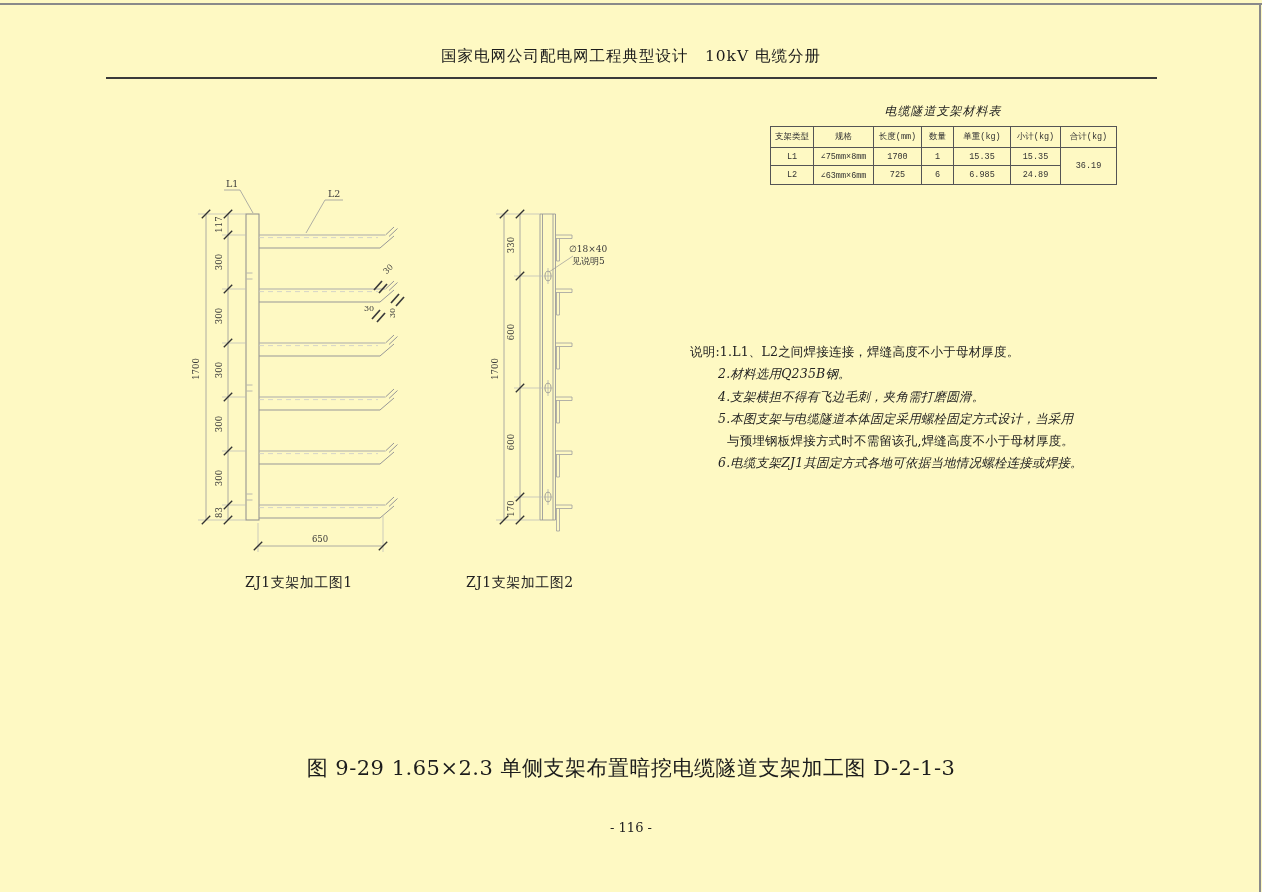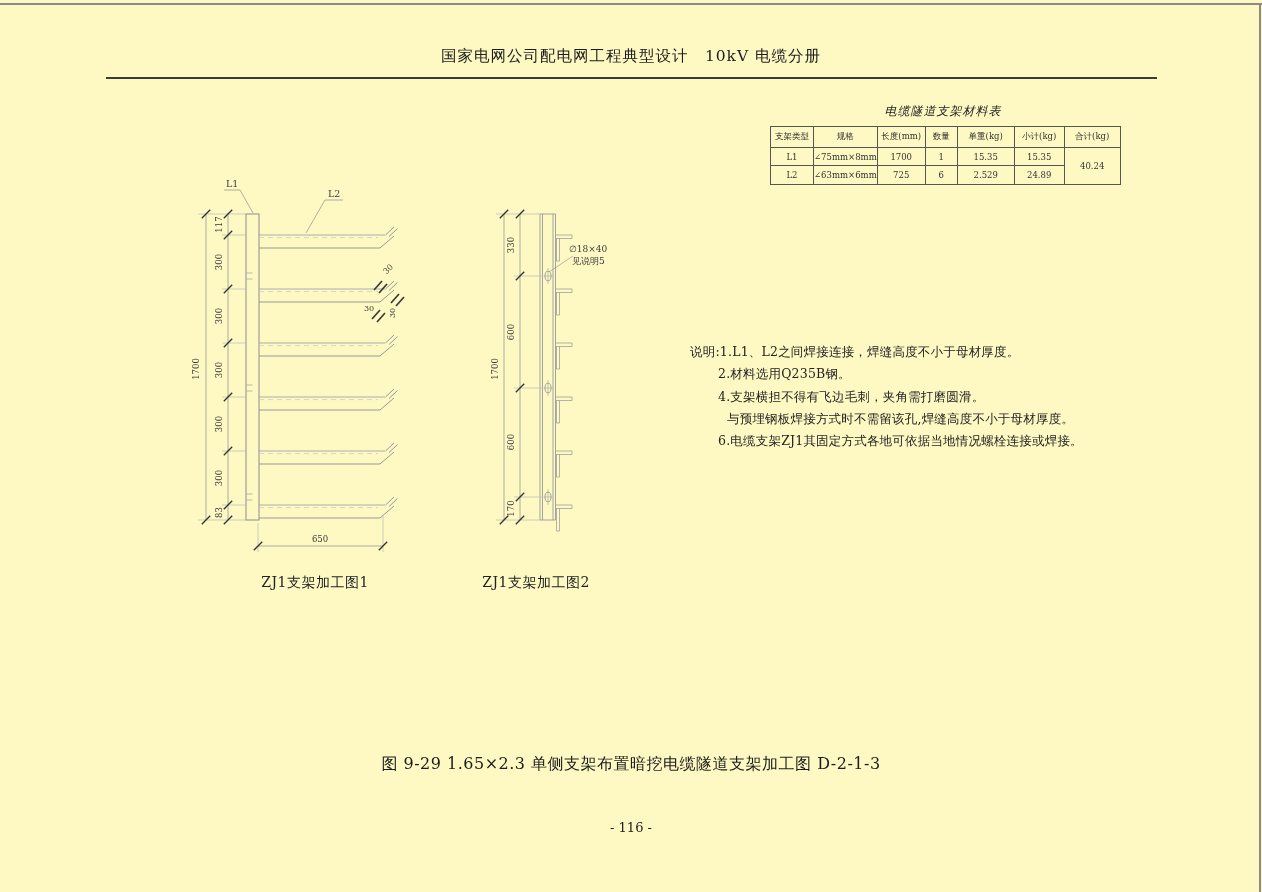--- a/index.html
+++ b/index.html
@@ -14,37 +14,37 @@
     font-size:15.5px;letter-spacing:1px;color:#1c1c1c;
   }
   .header-rule{position:absolute;left:106px;top:77px;width:1051px;height:1.6px;background:#3a3a3a;}
   .table-title{position:absolute;left:770px;top:103px;width:346px;text-align:center;font-size:12px;color:#222;letter-spacing:1px;font-style:italic;}
   table.materials{
     position:absolute;left:770px;top:126px;border-collapse:collapse;table-layout:fixed;
     font-size:8.5px;color:#333;border:1.6px solid #222;
   }
   table.materials td,table.materials th{
     border:0.8px solid #555;text-align:center;font-weight:normal;padding:0;
-    white-space:nowrap;overflow:hidden;
+    white-space:nowrap;overflow:hidden;font-family:Liberation Mono, monospace;
   }
   table.materials tr.hd td{height:20px;}
   table.materials tr.r1 td{height:17px;}
   table.materials tr.r2 td{height:18px;}
   .notes{
     position:absolute;left:690px;top:341px;width:410px;
     font-size:12.5px;line-height:22.3px;color:#222;letter-spacing:0.2px;
   }
-  .notes .ind1{padding-left:28px;}
+  .notes .ind1{padding-left:28px;font-style:italic;}
   .notes .ind2{padding-left:37px;}
   .drawing-caption{
-    position:absolute;width:140px;text-align:center;font-size:14px;color:#222;letter-spacing:0.5px;
+    position:absolute;width:140px;text-align:left;font-size:14px;color:#222;letter-spacing:0.5px;
   }
   .figure-caption{
     position:absolute;left:0;top:754px;width:1262px;text-align:center;
-    font-size:16px;color:#1c1c1c;letter-spacing:0.5px;
+    font-size:21px;color:#1c1c1c;letter-spacing:0.5px;
   }
   .page-number{position:absolute;left:0;top:820px;width:1262px;text-align:center;font-size:13px;color:#222;}
   svg text{font-family:"DejaVu Serif","Liberation Serif",serif;fill:#3a3a3a;}
   svg .dimtxt{font-size:8.5px;}
   svg .lbltxt{font-size:9.5px;}
   svg .weldtxt{font-size:8px;}
 </style>
 </head>
 <body>
 
@@ -78,28 +78,28 @@
       <td>小计(kg)</td>
       <td>合计(kg)</td>
     </tr>
     <tr class="r1">
       <td>L1</td>
       <td>∠75mm×8mm</td>
       <td>1700</td>
       <td>1</td>
       <td>15.35</td>
       <td>15.35</td>
-      <td rowspan="2">40.24</td>
+      <td rowspan="2">36.19</td>
     </tr>
     <tr class="r2">
       <td>L2</td>
       <td>∠63mm×6mm</td>
       <td>725</td>
       <td>6</td>
-      <td>2.529</td>
+      <td>6.985</td>
       <td>24.89</td>
     </tr>
   </tbody>
     </table>
 
   <svg style="position:absolute;left:180px;top:170px;" width="240" height="430" viewBox="180 170 240 430">
     <defs>
       <line id="tick" x1="-4.2" y1="4.2" x2="4.2" y2="-4.2" stroke="#333" stroke-width="1.3"></line>
       <g id="arm" stroke="#979797" stroke-width="1" fill="none">
         <path d="M259 13 H380 L394 1"></path>
@@ -250,20 +250,21 @@
       <path d="M573 256 L549 272"></path>
     </g>
     <text class="lbltxt" x="569" y="252" style="font-size:9px;">∅18×40</text>
     <text class="lbltxt" x="572" y="264" style="font-size:9px;">见说明5</text>
   </svg>
 
   <div class="notes">
     <div>说明:1.L1、L2之间焊接连接，焊缝高度不小于母材厚度。</div>
     <div class="ind1">2.材料选用Q235B钢。</div>
     <div class="ind1">4.支架横担不得有飞边毛刺，夹角需打磨圆滑。</div>
+    <div class="ind1">5.本图支架与电缆隧道本体固定采用螺栓固定方式设计，当采用</div>
     <div class="ind2">与预埋钢板焊接方式时不需留该孔,焊缝高度不小于母材厚度。</div>
     <div class="ind1">6.电缆支架ZJ1其固定方式各地可依据当地情况螺栓连接或焊接。</div>
   </div>
 
   <div class="drawing-caption" style="left:245px;top:574px;">ZJ1支架加工图1</div>
   <div class="drawing-caption" style="left:466px;top:574px;">ZJ1支架加工图2</div>
 
   <div class="figure-caption">图 9-29 1.65×2.3 单侧支架布置暗挖电缆隧道支架加工图 D-2-1-3</div>
   <div class="page-number">- 116 -</div>
 

